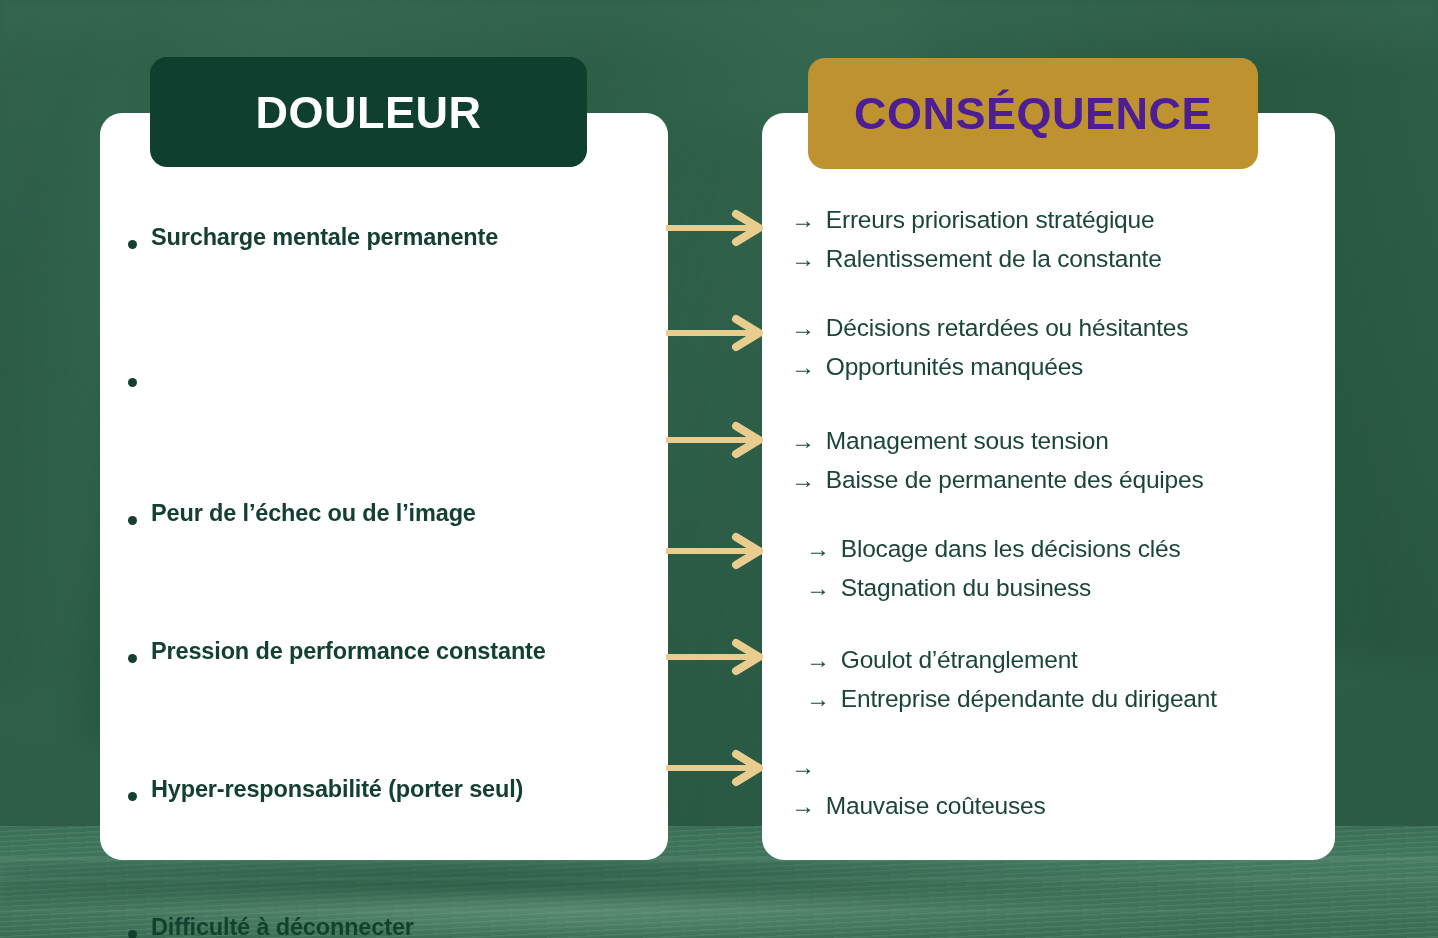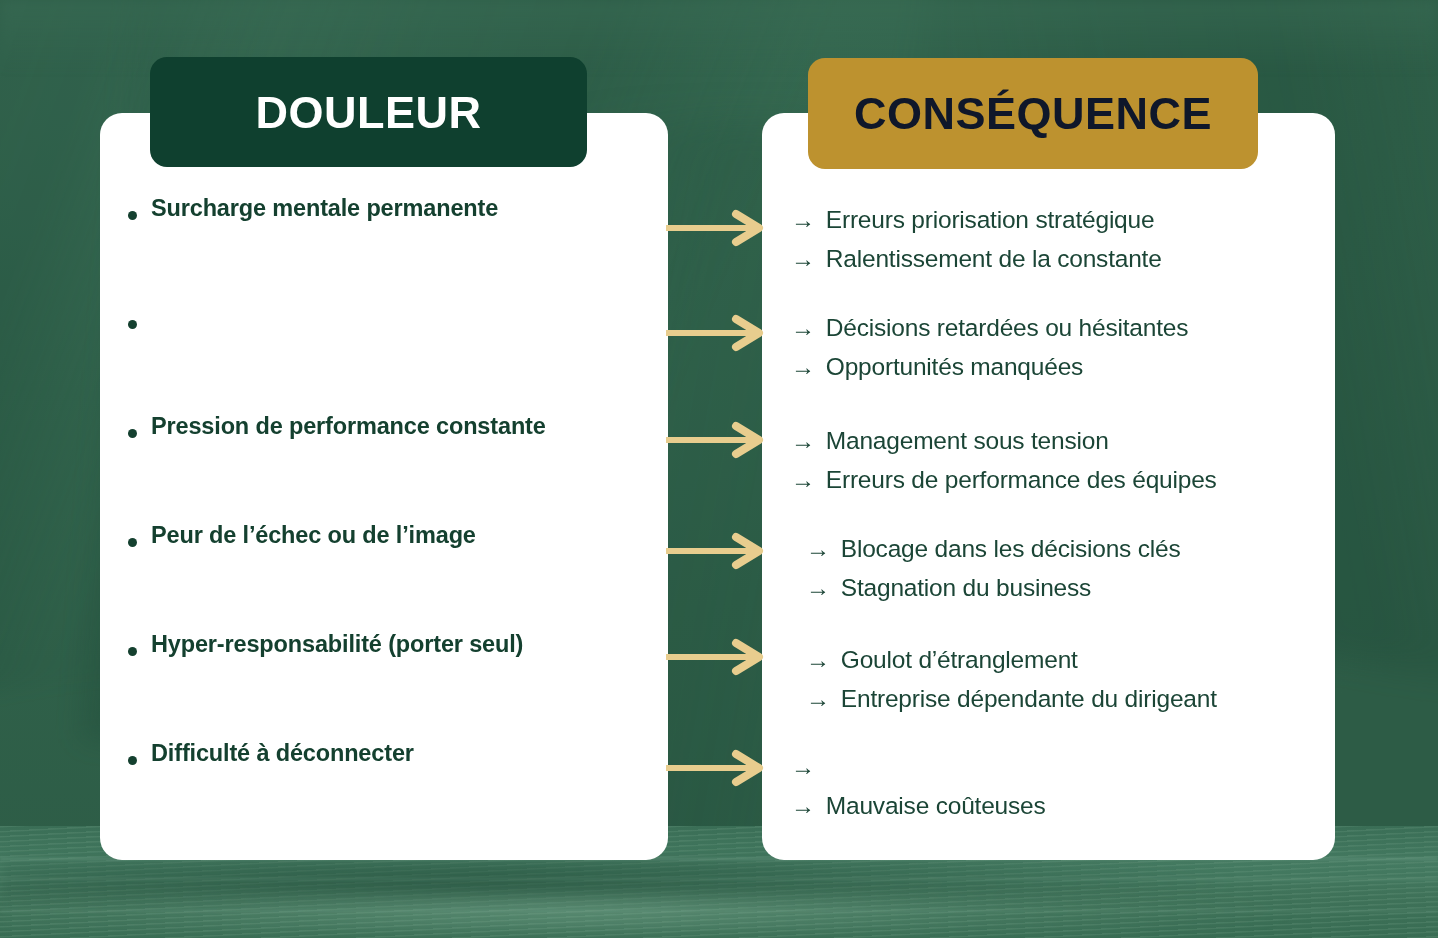--- a/index.html
+++ b/index.html
@@ -128,37 +128,38 @@
     letter-spacing:0.5px;
   }
   .badge-pain {
     left:150px; top:57px; width:437px; height:110px;
     background:#0f402f;
     color:#ffffff;
   }
   .badge-cons {
     left:808px; top:58px; width:450px; height:111px;
     background:#bd922f;
-    color:#0f172a;
+    color:#4c1d95;
   }
   .badge-text {
     font-size:45px;
     font-weight:bold;
     line-height:1;
   }
 
   
   .pain-list {
     position:absolute;
     left:128px; top:196px; width:540px;
   }
   .pain-item {
     display:flex; align-items:flex-start;
     height:109px;
     color:#14402f;
+    margin-top:29px;
   }
   .pain-bullet {
     flex:0 0 auto;
     width:9px; height:9px;
     border-radius:50%;
     background:#14402f;
     margin-top:15px;
     margin-right:14px;
   }
   .pain-label {
@@ -245,25 +246,25 @@
   <div class="pain-list" id="pain-list">
       <div class="pain-item">
         <span class="pain-bullet"></span>
         <span class="pain-label">Surcharge mentale permanente</span>
       </div>
       <div class="pain-item">
         <span class="pain-bullet"></span>
       </div>
       <div class="pain-item">
         <span class="pain-bullet"></span>
+        <span class="pain-label">Peur de l’échec ou de l’image</span>
+      </div>
+      <div class="pain-item">
+        <span class="pain-bullet"></span>
         <span class="pain-label">Pression de performance constante</span>
-      </div>
-      <div class="pain-item">
-        <span class="pain-bullet"></span>
-        <span class="pain-label">Peur de l’échec ou de l’image</span>
       </div>
       <div class="pain-item">
         <span class="pain-bullet"></span>
         <span class="pain-label">Hyper-responsabilité (porter seul)</span>
       </div>
       <div class="pain-item">
         <span class="pain-bullet"></span>
         <span class="pain-label">Difficulté à déconnecter</span>
       </div>
     </div>
@@ -289,21 +290,21 @@
           <span>Opportunités manquées</span>
         </div>
       </div>
       <div class="cons-group" style="left: 791px; top: 421px;">
         <div class="cons-line">
           <span class="cons-arrow">→</span>
           <span>Management sous tension</span>
         </div>
         <div class="cons-line">
           <span class="cons-arrow">→</span>
-          <span>Erreurs de performance des équipes</span>
+          <span>Baisse de permanente des équipes</span>
         </div>
       </div>
       <div class="cons-group" style="left: 806px; top: 529px;">
         <div class="cons-line">
           <span class="cons-arrow">→</span>
           <span>Blocage dans les décisions clés</span>
         </div>
         <div class="cons-line">
           <span class="cons-arrow">→</span>
           <span>Stagnation du business</span>

